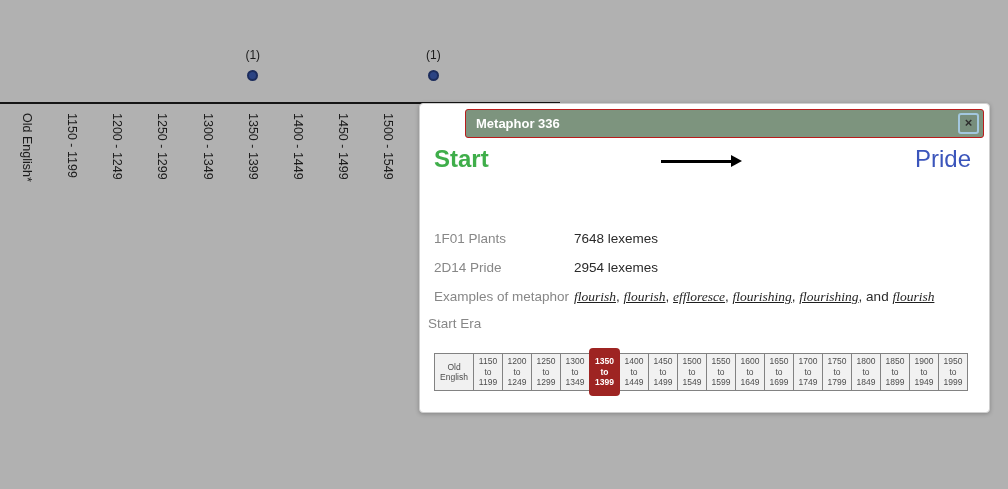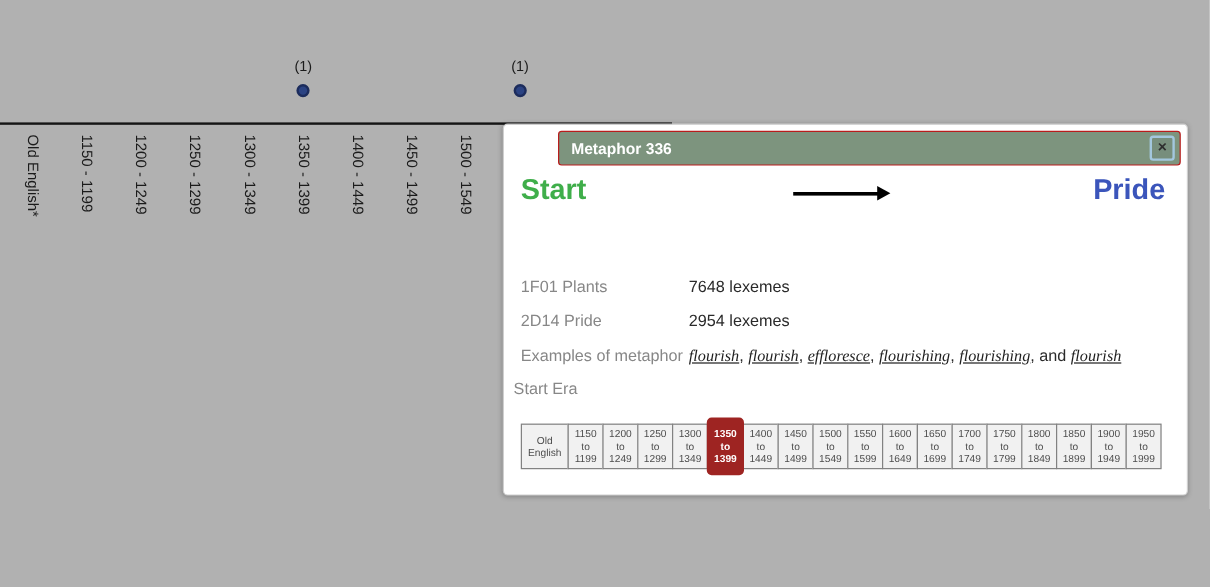--- a/index.html
+++ b/index.html
@@ -28,21 +28,21 @@
   
   .dialog{position:absolute;left:419px;top:103px;width:571px;height:310px;background:#fff;
           border:1px solid #cfcfcf;border-radius:4px;box-shadow:0 1px 4px rgba(0,0,0,.25);z-index:10;}
   .dialog-header{position:absolute;left:5px;top:5px;right:5px;height:29px;background:var(--header-green);
           border:1px solid #b91c1c;border-radius:3px;color:#fff;font-weight:bold;font-size:13px;
           line-height:27px;padding-left:10px;cursor:move;margin-left:40px;}
   .close-btn{position:absolute;right:4px;top:3px;width:21px;height:21px;background:#778e7c;
           border:2px solid #a3c7de;border-radius:3px;color:#2e2e2e;font-size:13px;font-weight:bold;
           line-height:16px;text-align:center;cursor:pointer;}
   .cat-source{position:absolute;left:14px;top:41px;font-size:24px;font-weight:bold;color:var(--source-color);}
-  .cat-target{position:absolute;right:18px;top:41px;font-size:24px;font-weight:bold;color:var(--target-color);}
+  .cat-target{position:absolute;right:18px;top:41px;font-size:24px;font-weight:normal;color:var(--target-color);}
   .arrow{position:absolute;left:241px;top:56px;width:71px;height:3px;background:#000;}
   .arrow::after{content:'';position:absolute;right:-10px;top:-5px;width:0;height:0;
           border-left:11px solid #000;border-top:6.5px solid transparent;border-bottom:6.5px solid transparent;}
   .desc{position:absolute;left:14px;top:90px;font-size:13.5px;color:#303030;}
   .desc .ref{font-style:italic;}
   .stat-row{position:absolute;left:14px;font-size:13.5px;color:#2f2f2f;}
   .row-label{position:absolute;left:0;top:0;color:#878787;white-space:nowrap;}
   .row-value{position:absolute;left:140px;top:0;white-space:nowrap;color:#2a2a2a;}
   .stat-1{top:127px;} .stat-2{top:156px;} .stat-3{top:185px;}
   .word{font-style:italic;text-decoration:underline;color:#1f1f1f;cursor:pointer;font-family:Liberation Serif, serif;}

